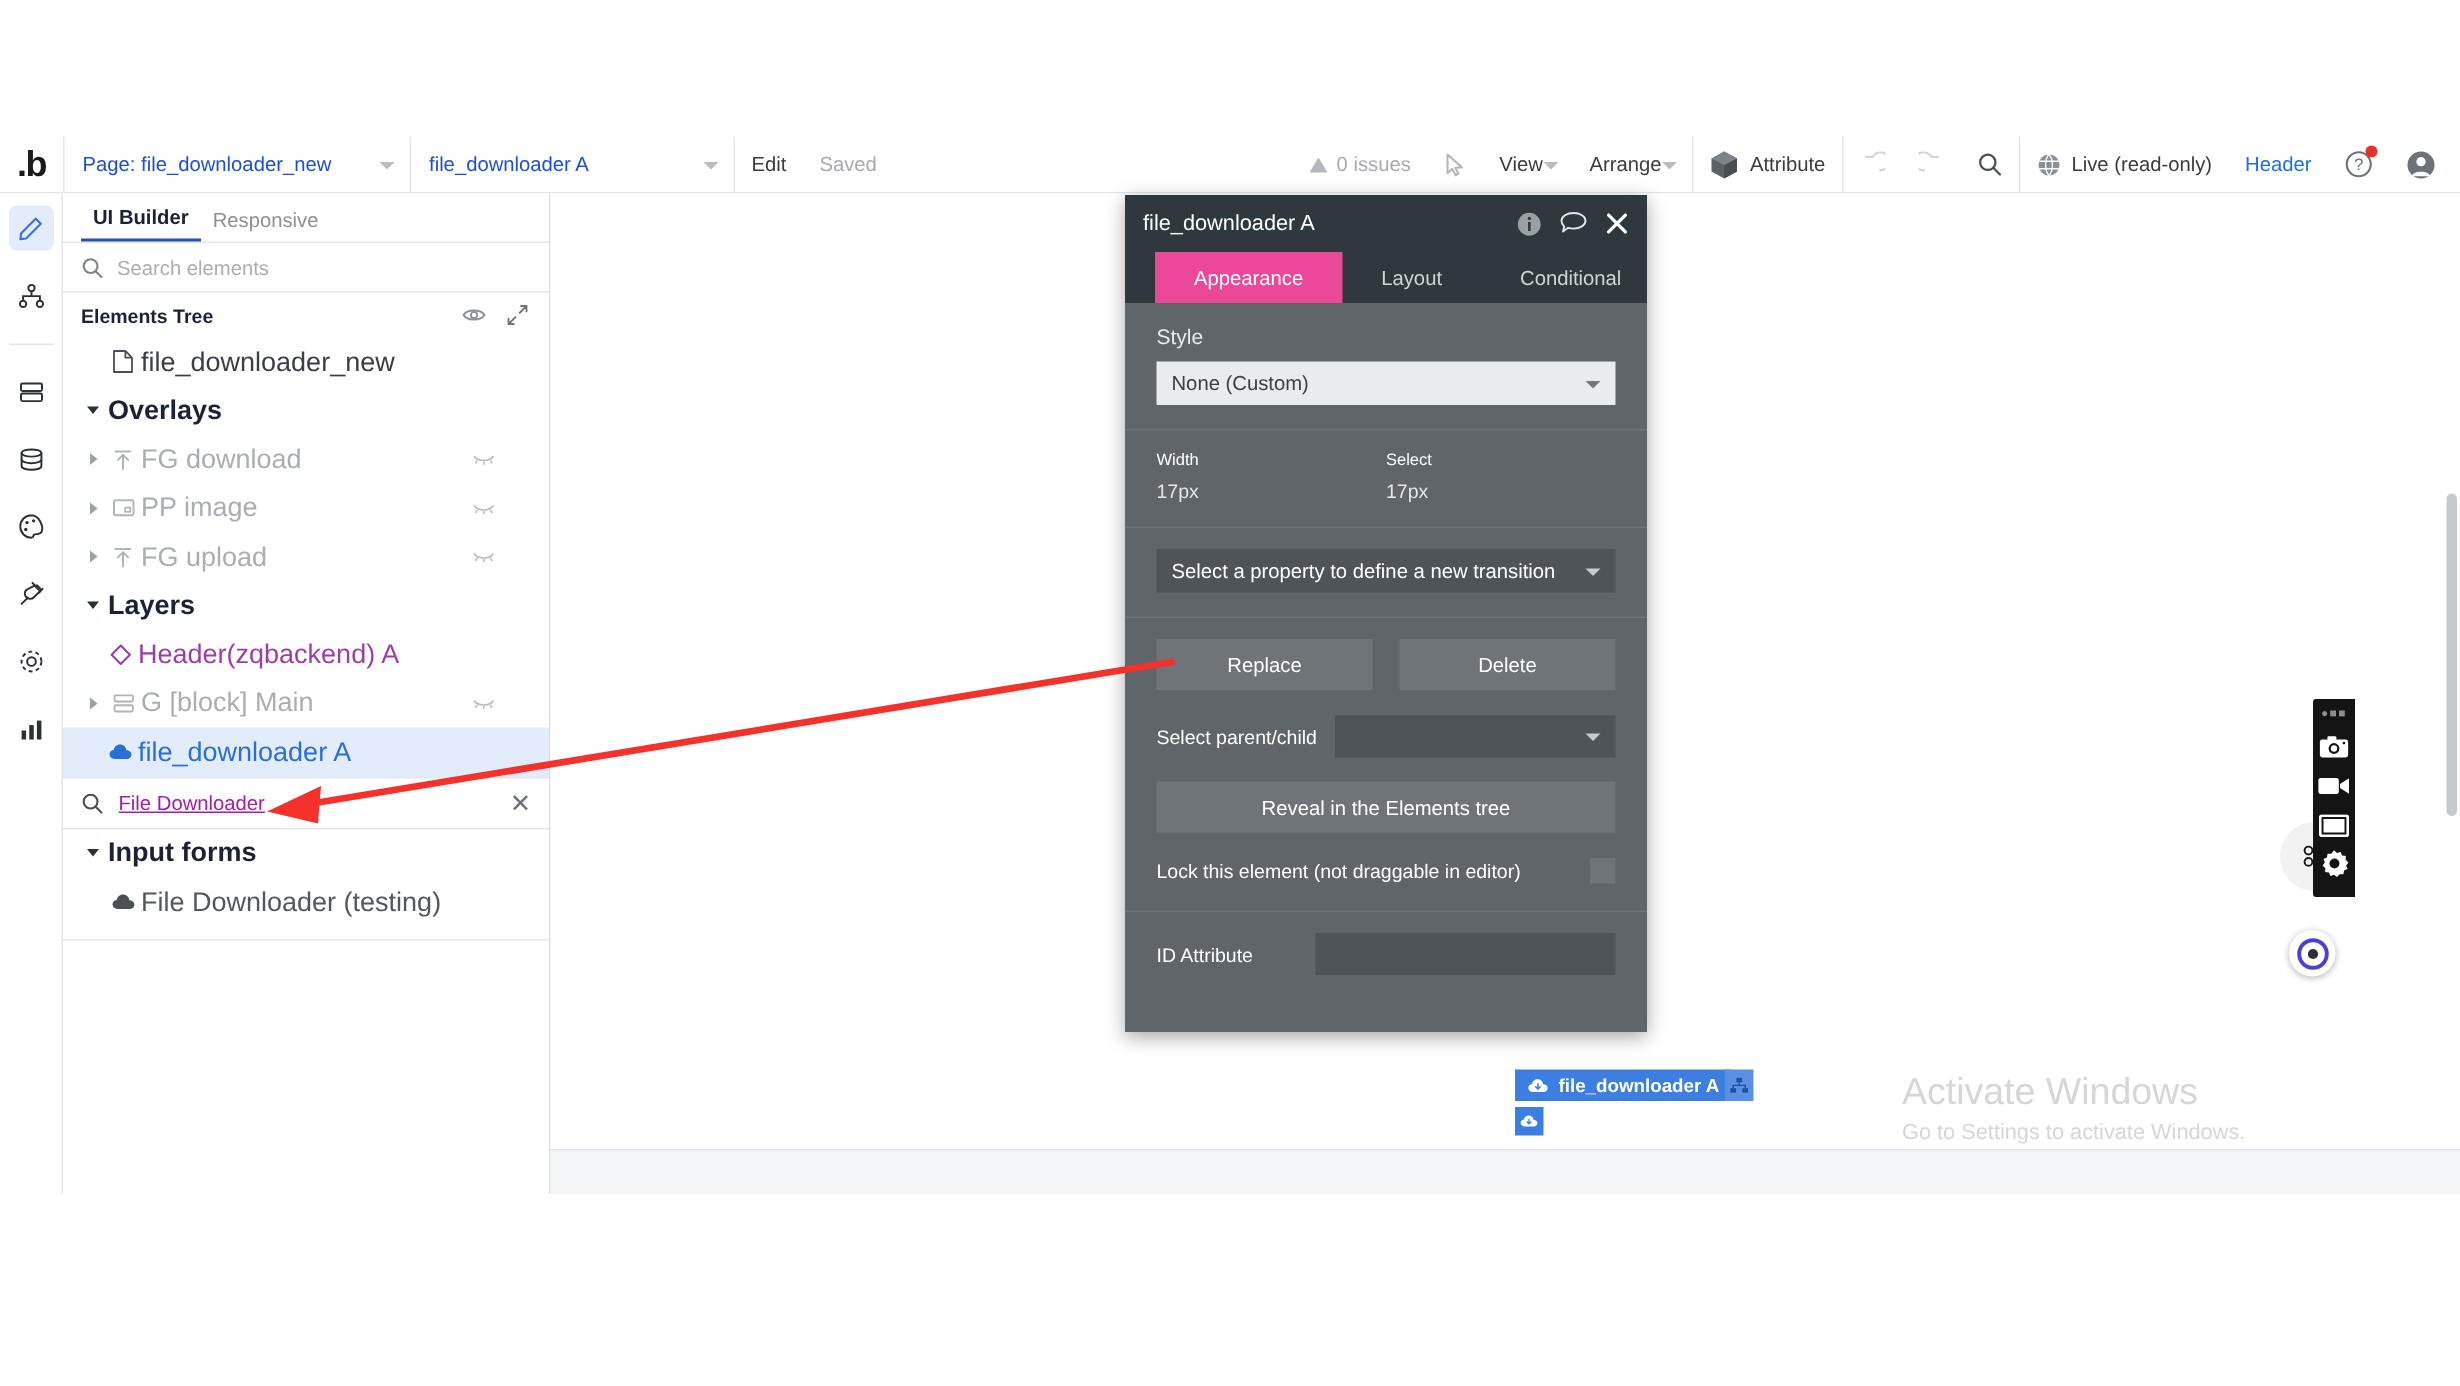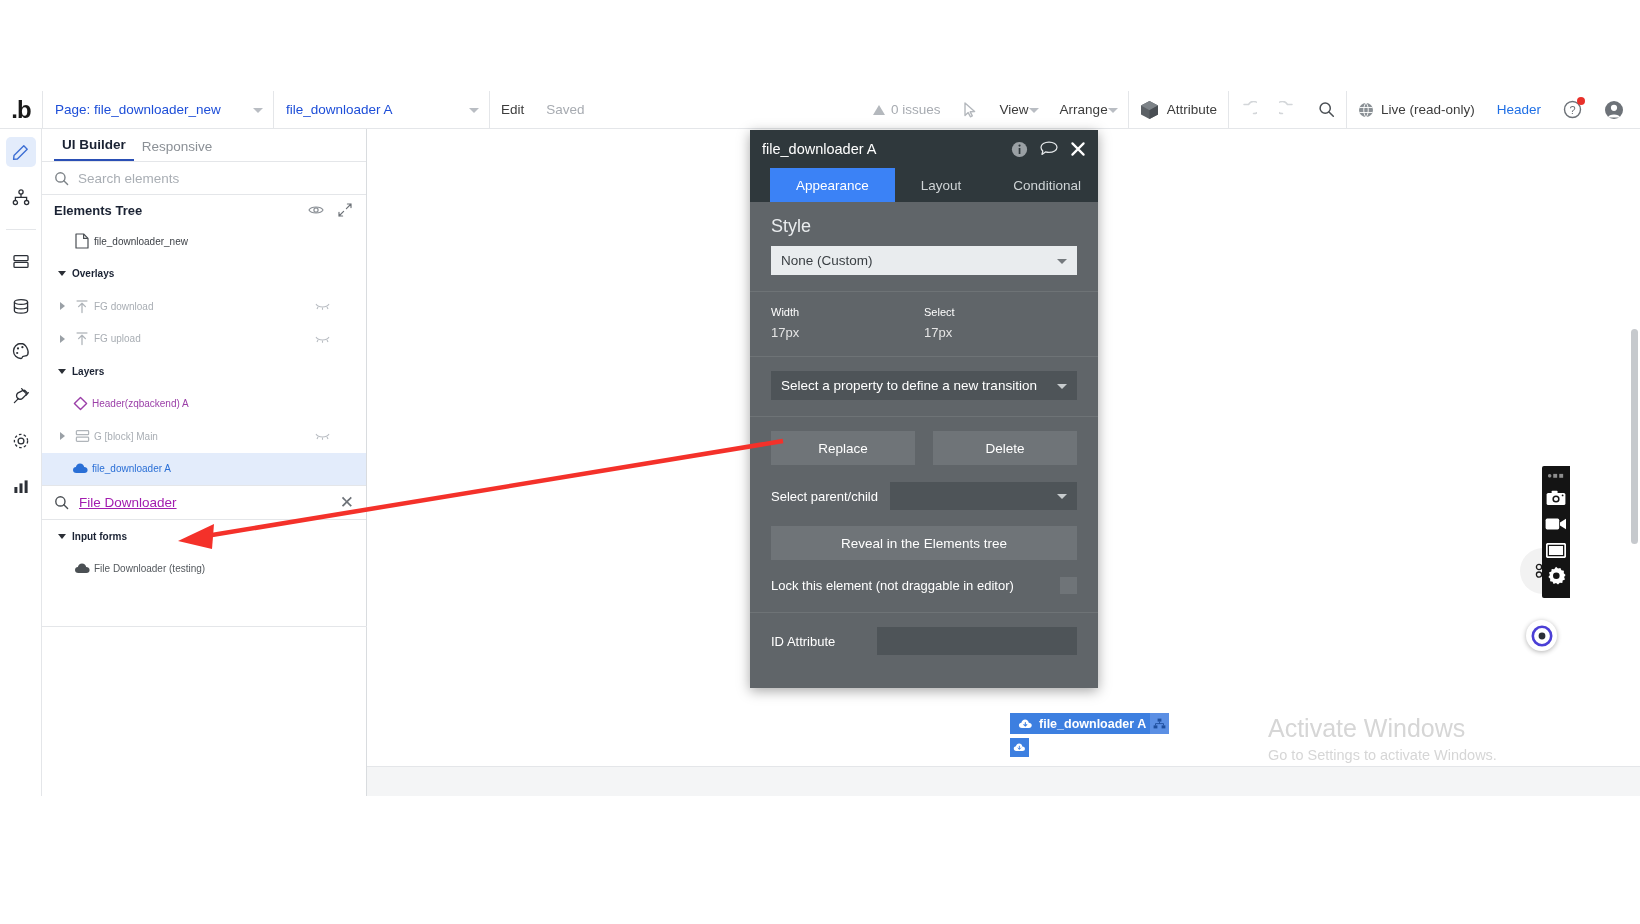--- a/index.html
+++ b/index.html
@@ -86,21 +86,21 @@
   }
   .psearch input::placeholder { color: #a9aeb4; }
   .tree-head {
     height: 30px; display: flex; align-items: center; padding: 0 14px 0 12px;
     font-size: 13px; font-weight: bold; color: #1a2233; justify-content: center;
   }
   .tree-head .spacer { flex: 1; }
   .th-ic { margin-left: 14px; cursor: pointer; }
   .row {
     height: 32.5px; display: flex; align-items: center; padding-left: 12px;
-    font-size: 10px; color: #3b3f45; cursor: pointer; position: relative;
+    font-size: 18px; color: #3b3f45; cursor: pointer; position: relative;
   }
   .row.sel { background: #e3ecfb; }
   .row .tw {
     width: 16px; display: inline-flex; justify-content: center; flex: 0 0 16px;
   }
   .row .tw.right::before {
     content: ""; width: 0; height: 0; border-top: 4px solid transparent;
     border-bottom: 4px solid transparent; border-left: 5px solid #9aa0a6;
   }
   .row .tw.down::before {
@@ -151,24 +151,24 @@
   .dlg-title .spacer { flex: 1; }
   .dlg-ic { margin-left: 12px; cursor: pointer; display: flex; }
   .dlg-tabs {
     height: 34px; background: #2f383c; display: flex; align-items: stretch;
     padding-left: 20px;
   }
   .dtab {
     display: flex; align-items: center; padding: 0 26px; font-size: 13.5px;
     color: #cfd4d6; cursor: pointer;
   }
-  .dtab.active { background: #3b82f6; color: #ffffff; }
+  .dtab.active { background: #ec4899; color: #ffffff; }
   .dlg-body { padding: 0; }
   .dsec { border-bottom: 1px solid #6e7376; padding: 14px 21px 16px 21px; }
-  .dlabel { font-size: 18px; color: #e9ecee; margin-bottom: 9px; }
+  .dlabel { font-size: 14px; color: #e9ecee; margin-bottom: 9px; }
   .dselect {
     height: 29px; background: #e9ecee; display: flex; align-items: center;
     padding: 0 10px; font-size: 13.5px; color: #3a3f43; position: relative;
     cursor: pointer;
   }
   .dselect .caret-sm { border-top-color: #74797d; }
   .dselect.dark { background: #4e5458; color: #ffffff; }
   .dselect.dark .caret-sm { border-top-color: #c7ccce; }
   .dcols { display: flex; }
   .dcol { flex: 1; }
@@ -500,20 +500,38 @@
       <span class="eye ic">
         <svg width="15" height="10" viewBox="0 0 15 10">
             <path d="M1 3 C3.4 7 11.6 7 14 3" fill="none" stroke="#b9bdc3" stroke-width="1.1"></path>
             <line x1="3" y1="6" x2="2" y2="8" stroke="#b9bdc3" stroke-width="1.1"></line>
           <line x1="12" y1="6" x2="13" y2="8" stroke="#b9bdc3" stroke-width="1.1"></line>
           <line x1="7.5" y1="6.6" x2="7.5" y2="8.8" stroke="#b9bdc3" stroke-width="1.1"></line>
           </svg>
       </span>
     </div>
 
+    <div class="row dim">
+      <span class="tw right"></span>
+      <span class="ricon">
+        <svg width="15" height="13" viewBox="0 0 15 13">
+            <rect x="1" y="1.5" width="13" height="10" rx="1" fill="none" stroke="#b0b5ba" stroke-width="1.3"></rect>
+            <rect x="8.4" y="6.4" width="3.4" height="2.8" fill="none" stroke="#b0b5ba" stroke-width="1.1"></rect>
+          </svg>
+      </span>
+      <span class="rlabel">PP image</span>
+      <span class="eye ic">
+        <svg width="15" height="10" viewBox="0 0 15 10">
+            <path d="M1 3 C3.4 7 11.6 7 14 3" fill="none" stroke="#b9bdc3" stroke-width="1.1"></path>
+            <line x1="3" y1="6" x2="2" y2="8" stroke="#b9bdc3" stroke-width="1.1"></line>
+          <line x1="12" y1="6" x2="13" y2="8" stroke="#b9bdc3" stroke-width="1.1"></line>
+          <line x1="7.5" y1="6.6" x2="7.5" y2="8.8" stroke="#b9bdc3" stroke-width="1.1"></line>
+          </svg>
+      </span>
+    </div>
 
     <div class="row dim">
       <span class="tw right"></span>
       <span class="ricon">
         <svg width="14" height="15" viewBox="0 0 14 15">
             <line x1="1.6" y1="2" x2="12.4" y2="2" stroke="#b0b5ba" stroke-width="1.3"></line>
           <path d="M7 13.6 V4.6 M3.6 7.6 L7 4.2 L10.4 7.6" fill="none" stroke="#b0b5ba" stroke-width="1.3" stroke-linecap="round" stroke-linejoin="round"></path>
           </svg>
       </span>
       <span class="rlabel">FG upload</span>

